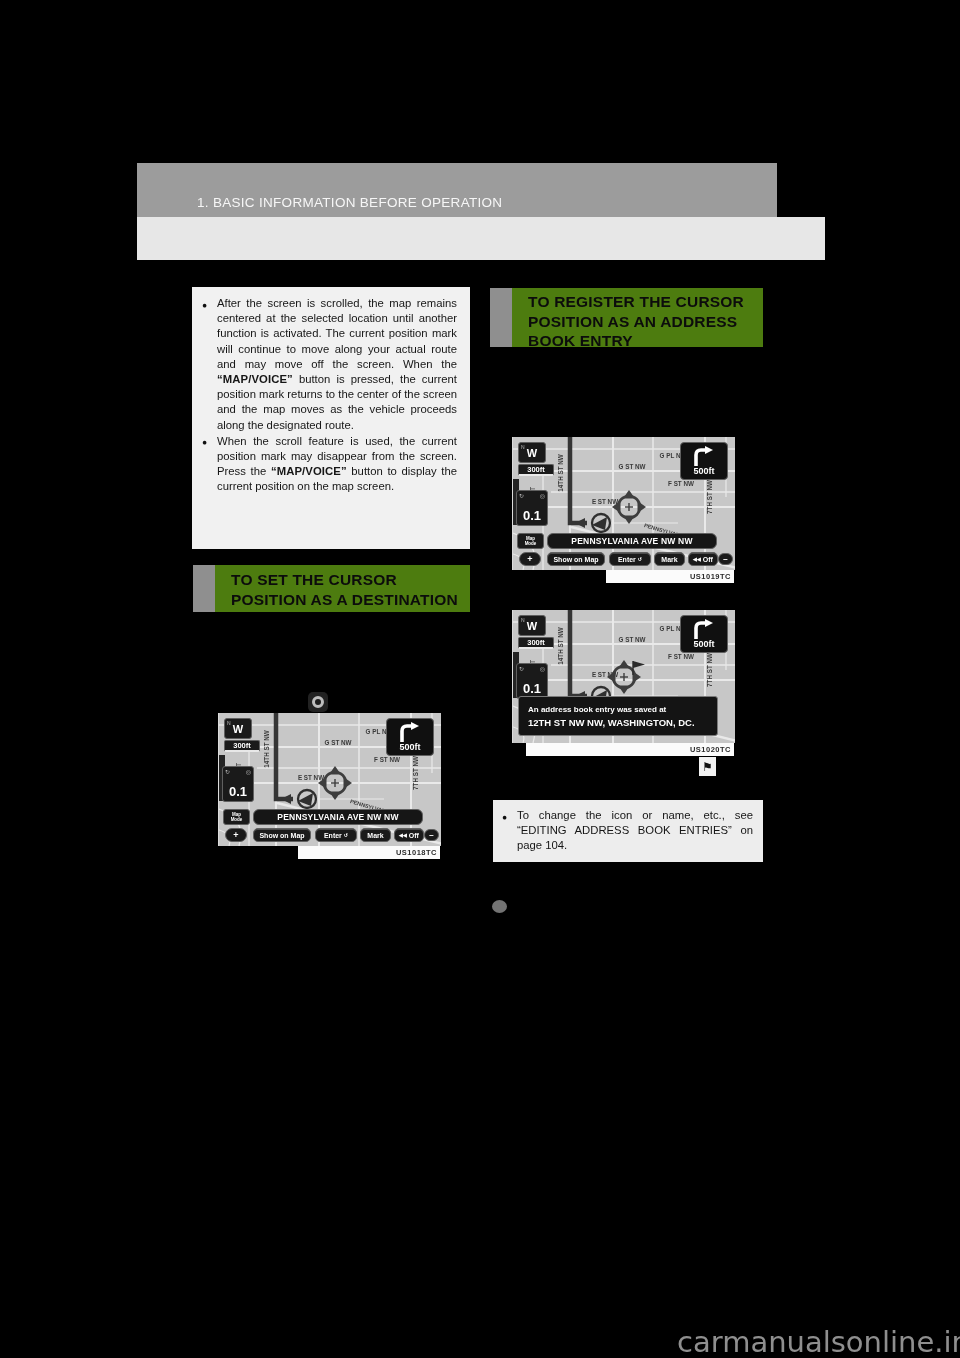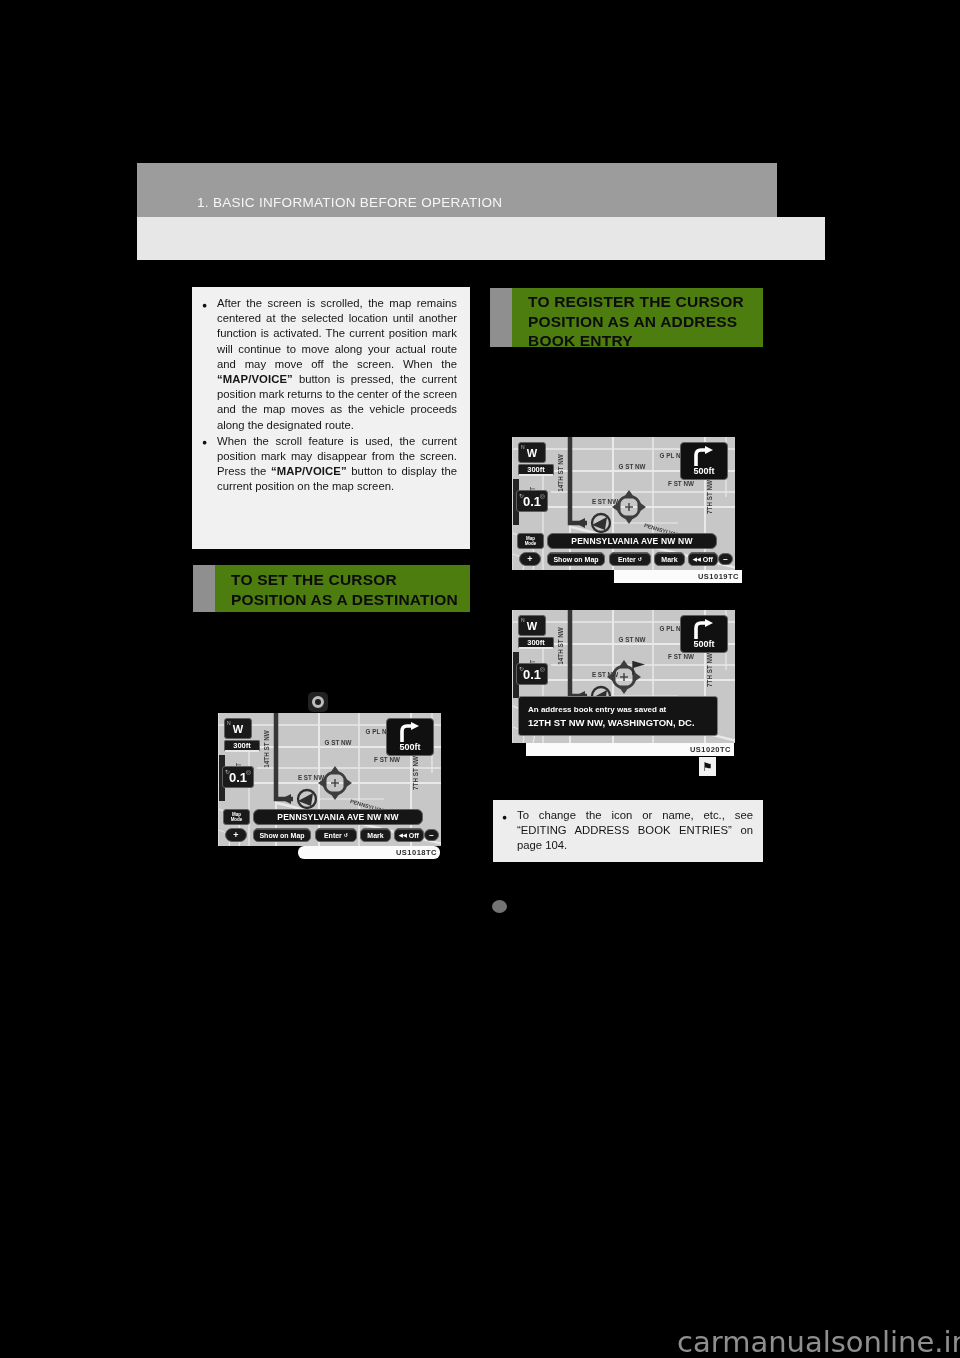--- a/index.html
+++ b/index.html
@@ -42,21 +42,21 @@
   .m-view svg.base{position:absolute;left:0;top:0;}
   .m-strip{position:absolute;top:133px;height:13px;background:#fbfbfb;display:flex;align-items:center;
            justify-content:flex-end;padding-right:3px;box-sizing:border-box;font-size:7.5px;font-weight:bold;
            color:#2a2a2a;letter-spacing:.5px;}
   .mc{position:absolute;background:#1a1a1a;color:#fff;border:1px solid #606060;border-radius:3px;
       box-sizing:border-box;display:flex;align-items:center;justify-content:center;font-weight:bold;}
   .m-compass{left:5px;top:5px;width:28px;height:21px;font-size:11px;}
   .m-compass .sub{position:absolute;left:2px;top:1px;font-size:5px;color:#bbb;font-weight:normal;}
   .m-scale{left:5px;top:27px;width:36px;height:12px;font-size:7.5px;border-bottom:2px solid #e8e8e8;border-radius:2px;}
   .m-sliver{left:0;top:42px;width:6px;height:46px;border:none;border-radius:0;background:#242424;}
-  .m-odo{left:3px;top:53px;width:32px;height:22px;font-size:13px;align-items:flex-end;padding-bottom:2px;}
+  .m-odo{left:3px;top:53px;width:32px;height:36px;font-size:13px;align-items:flex-end;padding-bottom:2px;}
   .m-odo .o1{position:absolute;left:2px;top:1px;font-size:6px;color:#bbb;font-weight:normal;}
   .m-odo .o2{position:absolute;right:2px;top:1px;font-size:6px;color:#bbb;font-weight:normal;}
   .m-turn{left:167px;top:5px;width:48px;height:38px;flex-direction:column;justify-content:flex-end;
           padding-bottom:3px;font-size:9px;border-radius:4px;background:#101010;}
   .m-turn svg{position:absolute;top:3px;left:50%;transform:translateX(-50%);}
   .m-mapmode{left:4px;top:96px;width:27px;height:16px;flex-direction:column;font-size:4.5px;line-height:5.5px;}
   .m-bar{left:34px;top:96px;width:170px;height:16px;font-size:8.5px;letter-spacing:.2px;border-radius:6px;background:#161616;}
   .m-btn{top:115px;height:14px;font-size:7px;border-radius:5px;box-shadow:inset 0 1px 0 rgba(255,255,255,.22);}
   .m-btn .bico{font-size:5px;margin-left:2px;}
   .m-btn .bicop{font-size:5px;margin-right:2px;}
@@ -166,21 +166,21 @@
           <span>Mode</span>
         </div>
         <div class="mc m-bar">PENNSYLVANIA AVE NW NW</div>
         <div class="mc m-zoom mz-in">+</div>
         <div class="mc m-btn" style="left:34px;width:58px">Show on Map</div>
         <div class="mc m-btn" style="left:96px;width:42px">Enter<span class="bico">↺</span></div>
         <div class="mc m-btn" style="left:141px;width:31px">Mark</div>
         <div class="mc m-btn" style="left:175px;width:30px"><span class="bicop">◀◀</span>Off</div>
         <div class="mc m-zoom mz-out">−</div>
       </div>
-      <div class="m-strip" style="left: 80px; width: 142px; border-radius: 6px;">US1018TC</div>
+      <div class="m-strip" style="left: 80px; width: 142px;">US1018TC</div>
     </div>
 
   <div class="section-heading sh-right">
     <div class="sh-tab"></div>
     <div class="sh-lines">
       <div>TO REGISTER THE CURSOR</div>
       <div>POSITION AS AN ADDRESS</div>
       <div>BOOK ENTRY</div>
     </div>
   </div>
@@ -250,21 +250,21 @@
           <span>Mode</span>
         </div>
         <div class="mc m-bar">PENNSYLVANIA AVE NW NW</div>
         <div class="mc m-zoom mz-in">+</div>
         <div class="mc m-btn" style="left:34px;width:58px">Show on Map</div>
         <div class="mc m-btn" style="left:96px;width:42px">Enter<span class="bico">↺</span></div>
         <div class="mc m-btn" style="left:141px;width:31px">Mark</div>
         <div class="mc m-btn" style="left:175px;width:30px"><span class="bicop">◀◀</span>Off</div>
         <div class="mc m-zoom mz-out">−</div>
       </div>
-      <div class="m-strip" style="left: 94px; width: 128px; margin-left: 8px;">US1019TC</div>
+      <div class="m-strip" style="left: 94px; width: 128px;">US1019TC</div>
     </div>
   <div class="map-shot" style="left:512px;top:610px">
       <div class="m-view">
         <svg class="base" width="222" height="133" viewBox="0 0 222 133" font-family="Liberation Sans, sans-serif">
   <rect width="222" height="133" fill="#c7c7c7"></rect>
   <g stroke="#e9e9e9">
     <line x1="30" y1="28" x2="30" y2="133" stroke-width="1.3"></line>
     <line x1="57" y1="0" x2="57" y2="133" stroke-width="2"></line>
     <line x1="100" y1="0" x2="100" y2="133" stroke-width="2"></line>
     <line x1="140" y1="0" x2="140" y2="133" stroke-width="1.5"></line>

